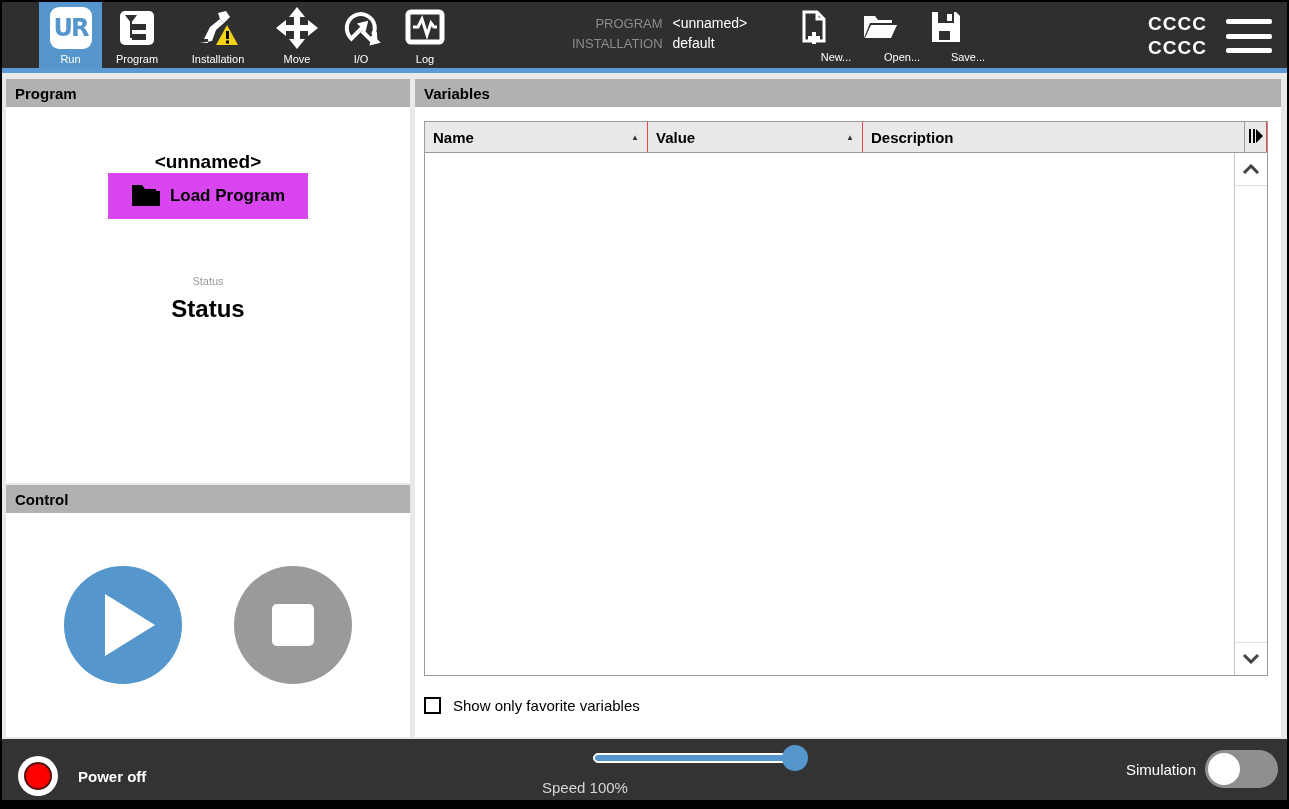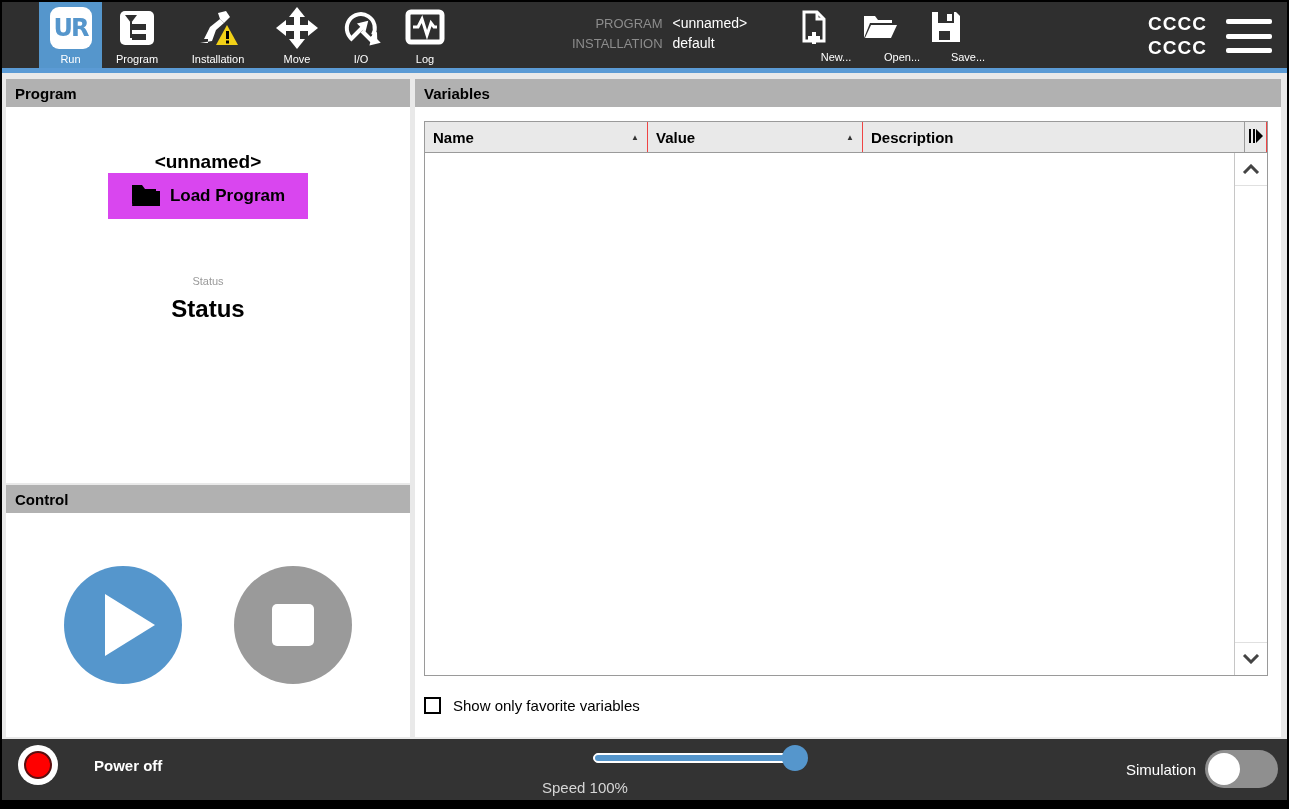--- a/index.html
+++ b/index.html
@@ -71,21 +71,21 @@
   .scroll-up, .scroll-down { position:absolute; left:0; right:0; height:33px; display:flex; align-items:center; justify-content:center; cursor:pointer; background:#fff; }
   .scroll-up { top:0; border-bottom:1px solid #e0e0e0; }
   .scroll-down { bottom:0; border-top:1px solid #e0e0e0; }
 
   .fav-row { position:absolute; left:9px; top:590px; display:flex; align-items:center; gap:12px; }
   .checkbox { width:17px; height:17px; border:2px solid #000; background:#fff; cursor:pointer; }
   .fav-label { font-size:15px; color:#000; }
 
   
   .footer { position:absolute; left:2px; top:739px; right:2px; height:61px; background:#333; }
-  .power { position:absolute; left:16px; top:6px; display:flex; align-items:center; gap:36px; cursor:pointer; }
+  .power { position:absolute; left:16px; top:17px; display:flex; align-items:center; gap:20px; cursor:pointer; }
   .power-ring { width:40px; height:40px; border-radius:50%; background:#fff; display:flex; align-items:center; justify-content:center; }
   .power-dot { width:28px; height:28px; border-radius:50%; background:#f00; border:2px solid #5a0f0f; }
   .power-label { color:#fff; font-size:15px; font-weight:bold; }
 
   .speed-track { position:absolute; left:591px; top:14px; width:207px; height:10px; border:1px solid #fff; border-radius:5px; background:#fff; cursor:pointer; }
   .speed-fill { position:absolute; left:1px; top:1px; bottom:1px; right:1px; border-radius:4px; background:#5596cc; }
   .speed-handle { position:absolute; right:-9px; top:-9px; width:26px; height:26px; border-radius:50%; background:#5596cc; cursor:grab; }
   .speed-label { position:absolute; left:540px; top:40px; width:300px; text-align:left; color:#d6d6d6; font-size:15px; }
 
   .sim { position:absolute; right:9px; top:11px; display:flex; align-items:center; gap:9px; }

